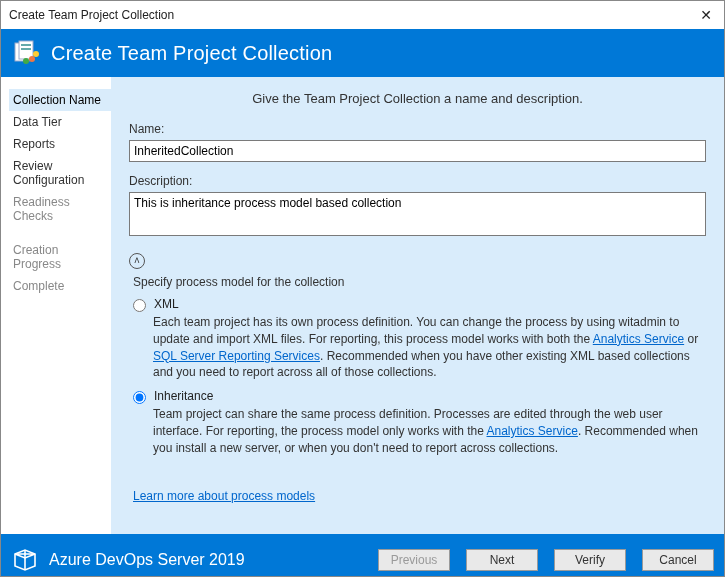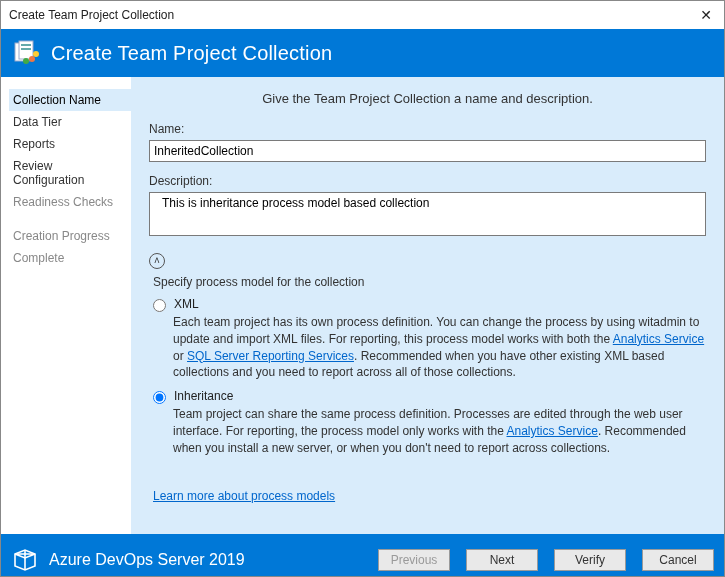--- a/index.html
+++ b/index.html
@@ -32,21 +32,21 @@
     padding: 0 12px;
     gap: 10px;
   }
   .banner .icon-wrap { width: 28px; height: 28px; }
   .banner h1 { font-size: 20px; font-weight: 300; letter-spacing: 0.2px; }
   .body-area {
     display: flex;
     height: calc(577px - 28px - 48px - 44px);
   }
   .sidebar {
-    width: 130px;
+    width: 110px;
     background: #fff;
     padding: 12px 0 0 8px;
   }
   .sidebar .step {
     font-size: 12px;
     padding: 4px 4px;
     color: #333;
     cursor: default;
   }
   .sidebar .step.current {
@@ -70,21 +70,21 @@
     font-size: 12px;
     padding: 3px 4px;
     font-family: inherit;
   }
   .desc-input {
     width: 100%;
     height: 44px;
     border: 1px solid #7a7a7a;
     background: #fff;
     font-size: 12px;
-    padding: 3px 12px;
+    padding: 3px 4px;
     font-family: inherit;
     resize: none;
   }
   .spacer12 { height: 12px; }
   .adv-toggle {
     display: flex;
     align-items: center;
     gap: 6px;
     margin-top: 14px;
     margin-bottom: 6px;

